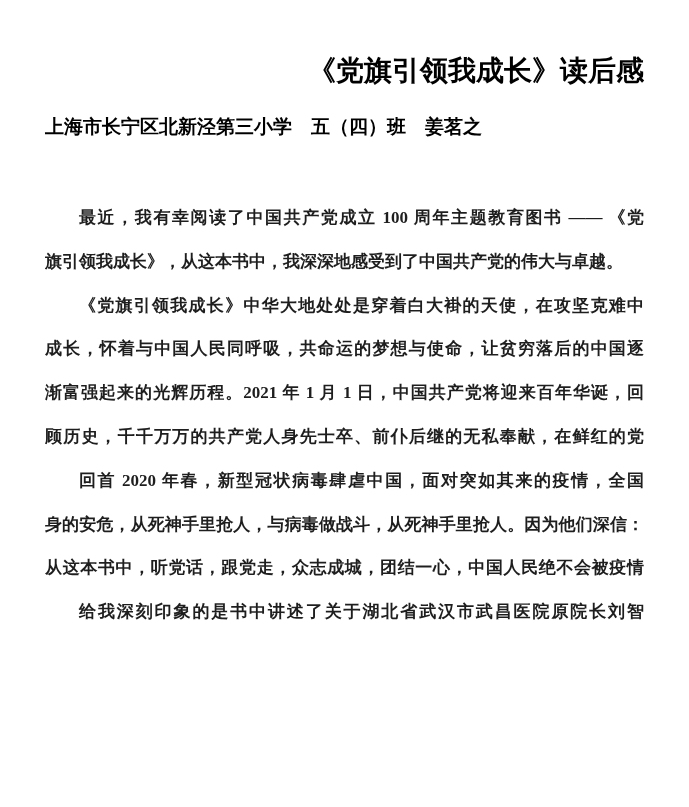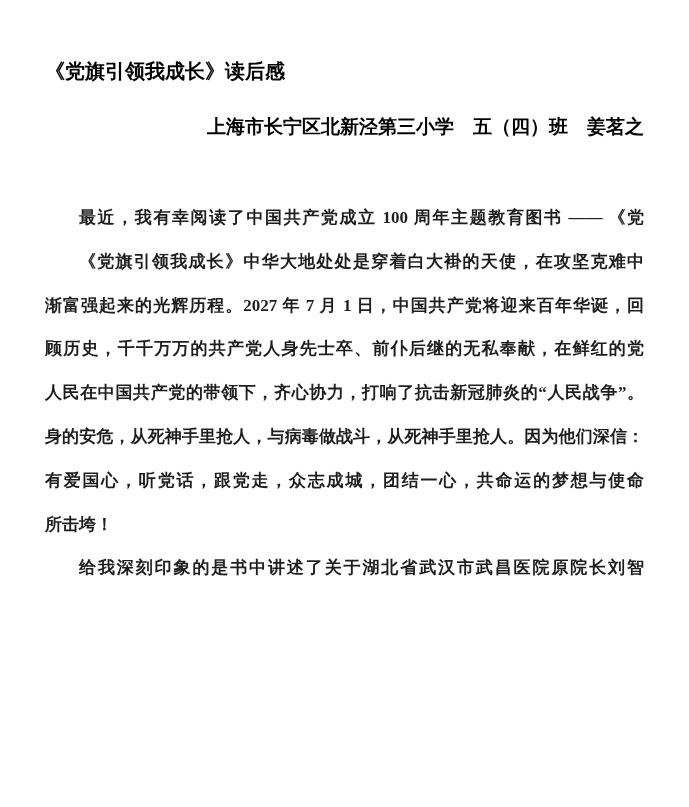--- a/index.html
+++ b/index.html
@@ -15,33 +15,33 @@
     width: 689px;
     height: 807px;
     box-sizing: border-box;
     padding: 0 45px;
     background: #ffffff;
     color: #1e1e1e;
   }
   .title {
     font-family: "Liberation Sans", sans-serif;
     font-weight: bold;
-    font-size: 20px;
+    font-size: 28px;
     line-height: 34px;
     margin: 54px 0 0 0;
-    text-align: left;
+    text-align: right;
     color: #000000;
   }
   .byline {
     font-family: "Liberation Sans", sans-serif;
     font-weight: bold;
     font-size: 19px;
     line-height: 24px;
     margin: 27px 0 0 0;
-    text-align: right;
+    text-align: left;
     color: #000000;
   }
   .doc-body {
     margin-top: 57px;
     font-family: "Liberation Serif", serif;
     font-size: 17px;
     color: #1e1e1e;
   }
   .line {
     line-height: 43.8px;
@@ -60,22 +60,23 @@
   }
 </style>
 </head>
 <body>
 
 <div class="page">
   <h1 class="title">《党旗引领我成长》读后感</h1>
   <h2 class="byline">上海市长宁区北新泾第三小学　五（四）班　姜茗之</h2>
   <div class="doc-body">
       <div class="line indent fill">最近，我有幸阅读了中国共产党成立 100 周年主题教育图书 —— 《党</div>
+      <div class="line">旗引领我成长》，从这本书中，我深深地感受到了中国共产党的伟大与卓越。</div>
       <div class="line indent fill">《党旗引领我成长》中华大地处处是穿着白大褂的天使，在攻坚克难中</div>
-      <div class="line fill">渐富强起来的光辉历程。2027 年 7 月 1 日，中国共产党将迎来百年华诞，回</div>
+      <div class="line fill">成长，怀着与中国人民同呼吸，共命运的梦想与使命，让贫穷落后的中国逐</div>
+      <div class="line fill">渐富强起来的光辉历程。2021 年 1 月 1 日，中国共产党将迎来百年华诞，回</div>
       <div class="line fill">顾历史，千千万万的共产党人身先士卒、前仆后继的无私奉献，在鲜红的党</div>
-      <div class="line fill">人民在中国共产党的带领下，齐心协力，打响了抗击新冠肺炎的“人民战争”。</div>
+      <div class="line indent fill">回首 2020 年春，新型冠状病毒肆虐中国，面对突如其来的疫情，全国</div>
       <div class="line fill">身的安危，从死神手里抢人，与病毒做战斗，从死神手里抢人。因为他们深信：</div>
-      <div class="line fill">有爱国心，听党话，跟党走，众志成城，团结一心，共命运的梦想与使命</div>
-      <div class="line">所击垮！</div>
+      <div class="line fill">从这本书中，听党话，跟党走，众志成城，团结一心，中国人民绝不会被疫情</div>
       <div class="line indent fill">给我深刻印象的是书中讲述了关于湖北省武汉市武昌医院原院长刘智</div>
     </div>
 </div>
 
 </body></html>

